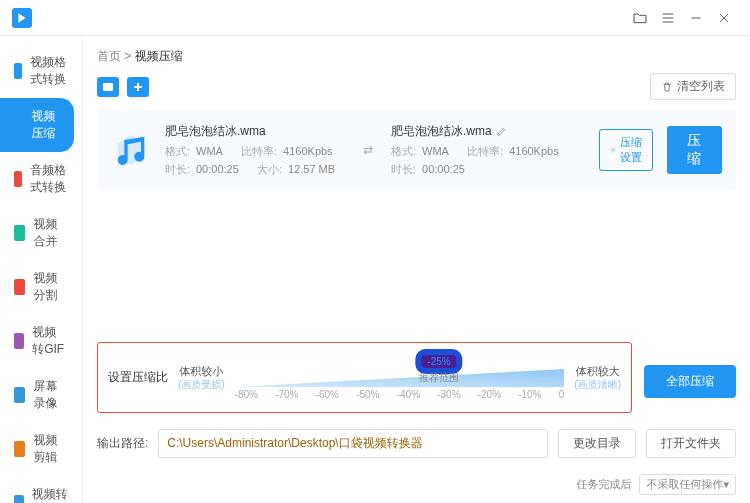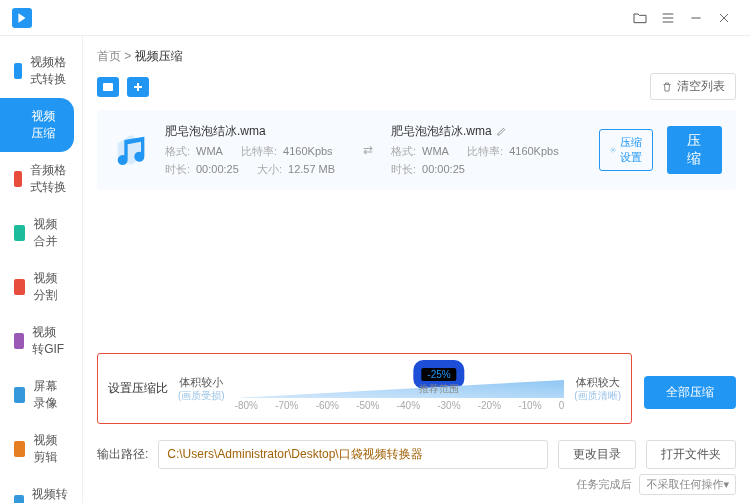--- a/index.html
+++ b/index.html
@@ -37,28 +37,28 @@
 .settings-btn{border:1px solid #2196f3;color:#2196f3;padding:5px 10px;border-radius:3px;cursor:pointer;display:flex;align-items:center;gap:4px;font-size:11px;}
 .compress-btn{background:#2196f3;color:#fff;padding:6px 20px;border-radius:3px;cursor:pointer;font-size:14px;}
 .mid-spacer{flex:1;}
 .bottom{margin-top:auto;}
 .ratio-box{border:1px solid #e74c3c;border-radius:3px;padding:8px 10px;display:flex;align-items:center;gap:10px;margin-bottom:8px;}
 .ratio-label{font-size:12px;color:#333;flex:0 0 60px;}
 .end-label{font-size:11px;color:#555;text-align:center;line-height:1.3;}
 .end-label .sub{color:#9cc4e8;font-size:10px;}
 .slider-wrap{flex:1;position:relative;padding-top:18px;padding-bottom:4px;}
 .slider-track{height:18px;background:linear-gradient(to top right,#d5e9fb 0%,#8fc7f4 100%);clip-path:polygon(0 100%,100% 0,100% 100%);position:relative;}
-.slider-badge{position:absolute;top:-2px;left:62%;transform:translateX(-50%);background:#000000;border:8px solid #1d4ed8;border-radius:10px;padding:1px 6px;font-size:10px;color:#2196f3;}
+.slider-badge{position:absolute;top:-2px;left:62%;transform:translateX(-50%);background:#4c1d95;border:6px solid #1d4ed8;border-radius:10px;padding:1px 6px;font-size:10px;color:#2196f3;}
 .ticks{display:flex;justify-content:space-between;font-size:10px;color:#aaa;margin-top:2px;}
 .tick-label{position:absolute;top:20px;left:62%;transform:translateX(-50%);font-size:10px;color:#888;}
 .compress-all{background:#2196f3;color:#fff;padding:8px 22px;border-radius:4px;cursor:pointer;font-size:12px;}
 .path-row{display:flex;align-items:center;gap:10px;font-size:12px;color:#555;}
 .path-input{flex:1;border:1px solid #ddd;padding:5px 8px;border-radius:3px;color:#a16207;background:#fff;}
 .path-btn{border:1px solid #ddd;padding:5px 14px;border-radius:3px;cursor:pointer;color:#555;}
-.footer{margin-top:5px;display:flex;justify-content:flex-end;align-items:center;gap:8px;font-size:11px;color:#888;}
+.footer{margin-top:16px;display:flex;justify-content:flex-end;align-items:center;gap:8px;font-size:11px;color:#888;}
 .footer .sel{border:1px solid #ddd;padding:2px 6px;border-radius:3px;display:flex;align-items:center;}
 </style>
 </head>
 <body>
 
 <div class="titlebar">
   <div class="logo">
       <svg width="12" height="12" viewBox="0 0 10 10">
         <path d="M2 1 L8 5 L2 9 Z"></path>
       </svg>

